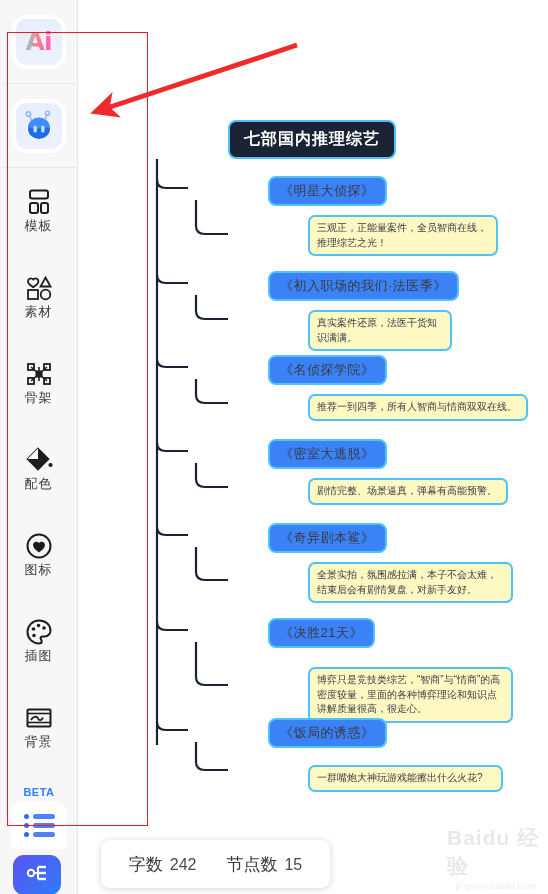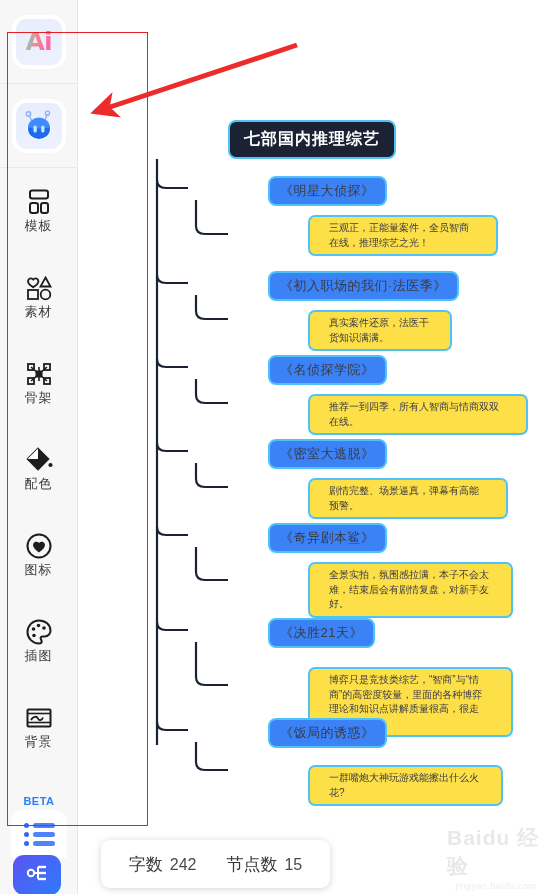--- a/index.html
+++ b/index.html
@@ -42,21 +42,21 @@
     align-items: center; justify-content: center; gap: 0;
     cursor: pointer;
   }
   .sb-label { font-size: 13px; color: #3c3c3c; letter-spacing: 1px; }
   .sb-ico { width: 30px; height: 30px; display: block; }
 
   .beta-block {
     position: absolute; left: 9px; top: 786px;
     width: 60px; display: flex; flex-direction: column; align-items: center;
   }
-  .beta-tag { font-size: 11px; color: #2d7ef7; font-weight: bold; letter-spacing: .5px; margin-top: 9px; }
+  .beta-tag { font-size: 11px; color: #2d7ef7; font-weight: bold; letter-spacing: .5px; }
   .beta-card {
     margin-top: 3px;
     width: 56px; height: 48px; background: #fff;
     border-radius: 12px 12px 3px 3px;
     display: flex; align-items: center; justify-content: center;
   }
   .list-ico-row { display: flex; flex-direction: column; gap: 4px; }
   .list-ico-row > div { display: flex; align-items: center; gap: 4px; }
   .dot { width: 5px; height: 5px; border-radius: 50%; background: #2d6bf7; }
   .bar { width: 22px; height: 5px; border-radius: 3px; background: #4f82f8; }
@@ -92,23 +92,23 @@
     background: #1b2233; color: #ffffff;
     border: 2px solid #4fc3f7; border-radius: 8px;
     padding: 7px 14px; font-size: 16px; font-weight: bold; letter-spacing: 1px;
   }
   .node-topic {
     background: #3b82f6; color: #3a3a46;
     border: 2px solid #4fc3f7; border-radius: 8px;
     padding: 4px 10px; font-size: 13px; letter-spacing: .5px; text-align: right;
   }
   .node-detail {
-    background: #fde047; color: #3a3a46;
+    background: #fef9c3; color: #3a3a46;
     border: 2px solid #4fc3f7; border-radius: 7px;
-    padding: 4px 19px; font-size: 10px; line-height: 1.45;
+    padding: 4px 7px; font-size: 10px; line-height: 1.45;
     white-space: normal;
   }
 
   
   .red-rect {
     position: absolute; left: 7px; top: 32px;
     width: 141px; height: 794px;
     border: 1.6px solid #ec1c24; background: transparent;
     pointer-events: none;
   }

